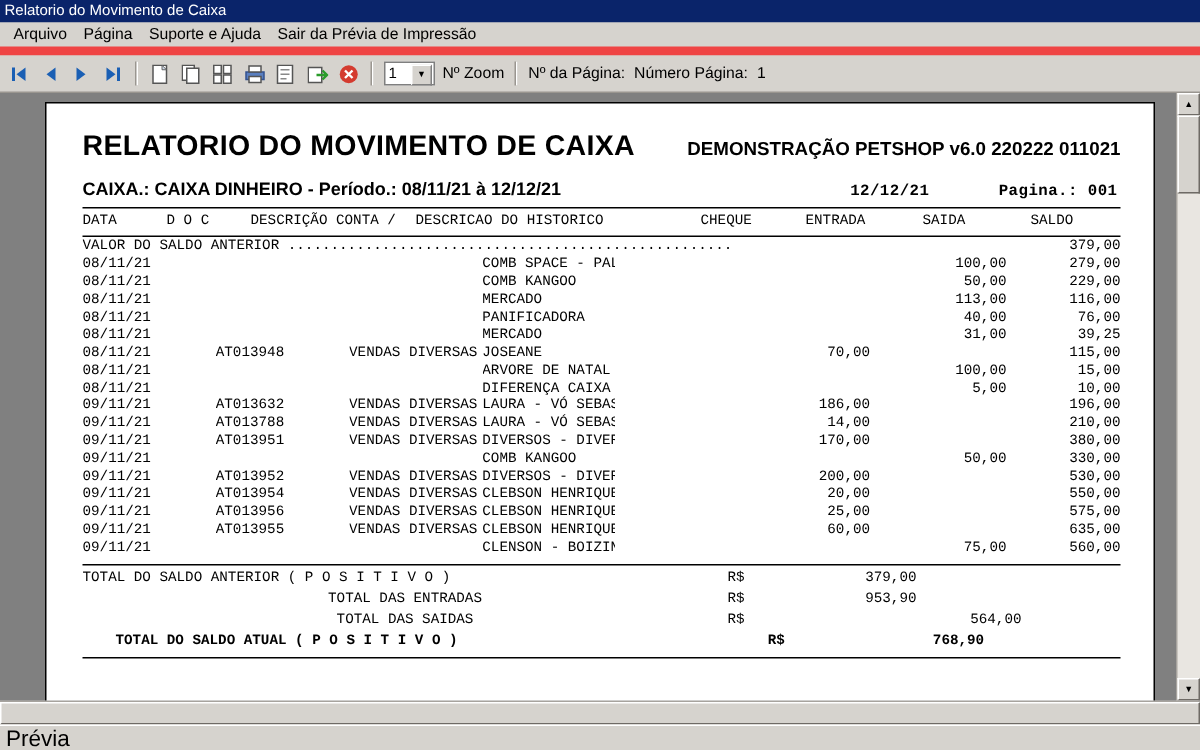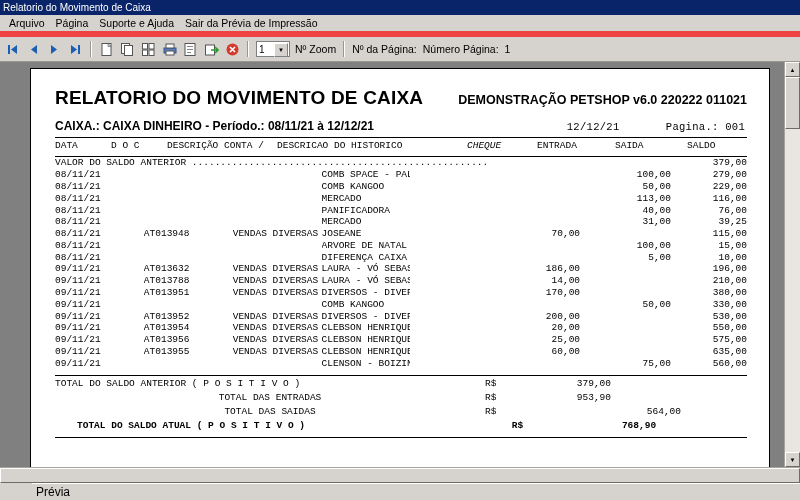--- a/index.html
+++ b/index.html
@@ -206,21 +206,21 @@
     display: flex;
     align-items: baseline;
     justify-content: space-between;
     padding: 10px 10px 0 10px;
     font-family: "Liberation Sans", sans-serif;
     font-size: 12px;
     font-weight: bold;
   }
   .rep-sub-right {
     font-size: 10.5px;
-    font-weight: normal;
+    font-weight: bold;
     letter-spacing: 0.3px;
     white-space: nowrap;
     margin-left: 25px;
   }
   .mono {
     font-family: "Liberation Mono", "DejaVu Sans Mono", monospace;
   }
   .rule {
     border-top: 1px solid #000;
     margin: 4px 8px 0 10px;
@@ -246,21 +246,21 @@
   }
   table.grid td {
     padding: 0.4px 0;
     white-space: nowrap;
     overflow: hidden;
   }
   .c-date   { width: 56px; }
   .c-doc    { width: 56px; }
   .c-desc   { width: 110px; }
   .c-hist   { width: 190px; }
-  .c-cheque { width: 70px; text-align: left; font-style: italic; }
+  .c-cheque { width: 70px; text-align: left; }
   .c-ent    { width: 70px; text-align: right; padding-right: 8px !important; }
   .c-sai    { width: 66px; text-align: right; padding-right: 6px !important; }
   .c-sal    { width: 70px; text-align: right; }
   th.c-ent  { text-align: right; padding-right: 8px !important;}
   th.c-sai  { text-align: right; padding-right: 6px !important;}
   th.c-sal  { text-align: right; }
   .totals {
     font-family: "Liberation Mono", "DejaVu Sans Mono", monospace;
     font-size: 9.5px;
     margin: 0 8px 0 10px;
@@ -286,24 +286,23 @@
     text-align: right;
   }
   .bold { font-weight: bold; gap: 24px; }
   
   .statusbar {
     height: 16px;
     background: #d6d3ce;
     border-top: 1px solid #fff;
     display: flex;
     align-items: center;
-    font-size: 12px;
+    font-size: 15px;
     padding-left: 4px;
     flex: 0 0 auto;
-    margin-left: 32px;
   }
   .hscroll {
     height: 15px;
     background: #e9e6e1;
     border-top: 1px solid #a7a39e;
     display: flex;
     align-items: stretch;
     flex: 0 0 auto;
   }
   .hs-thumb {

